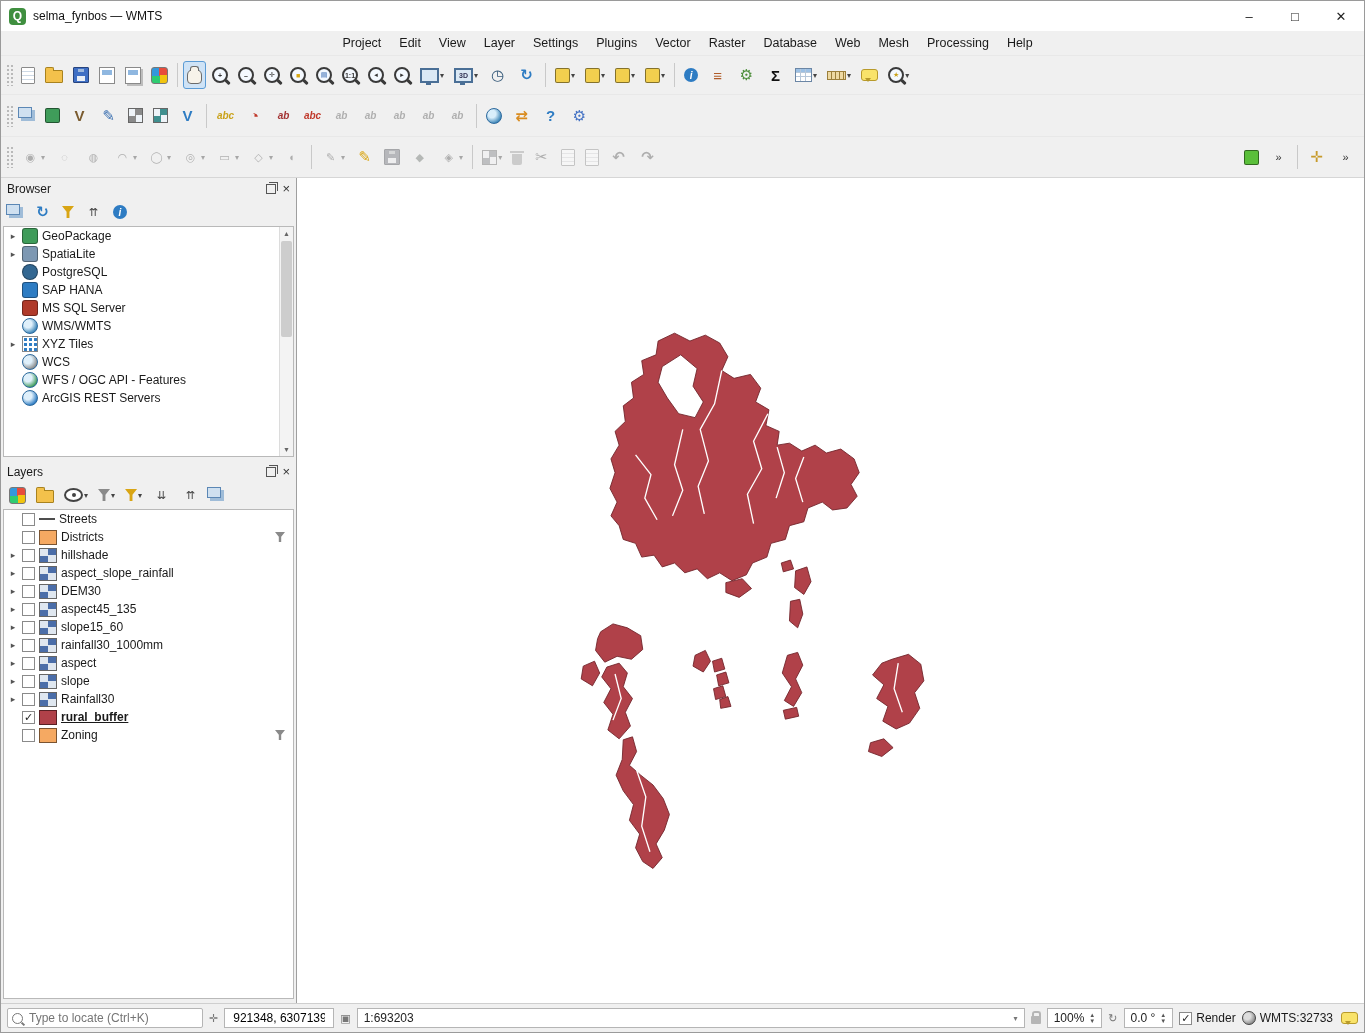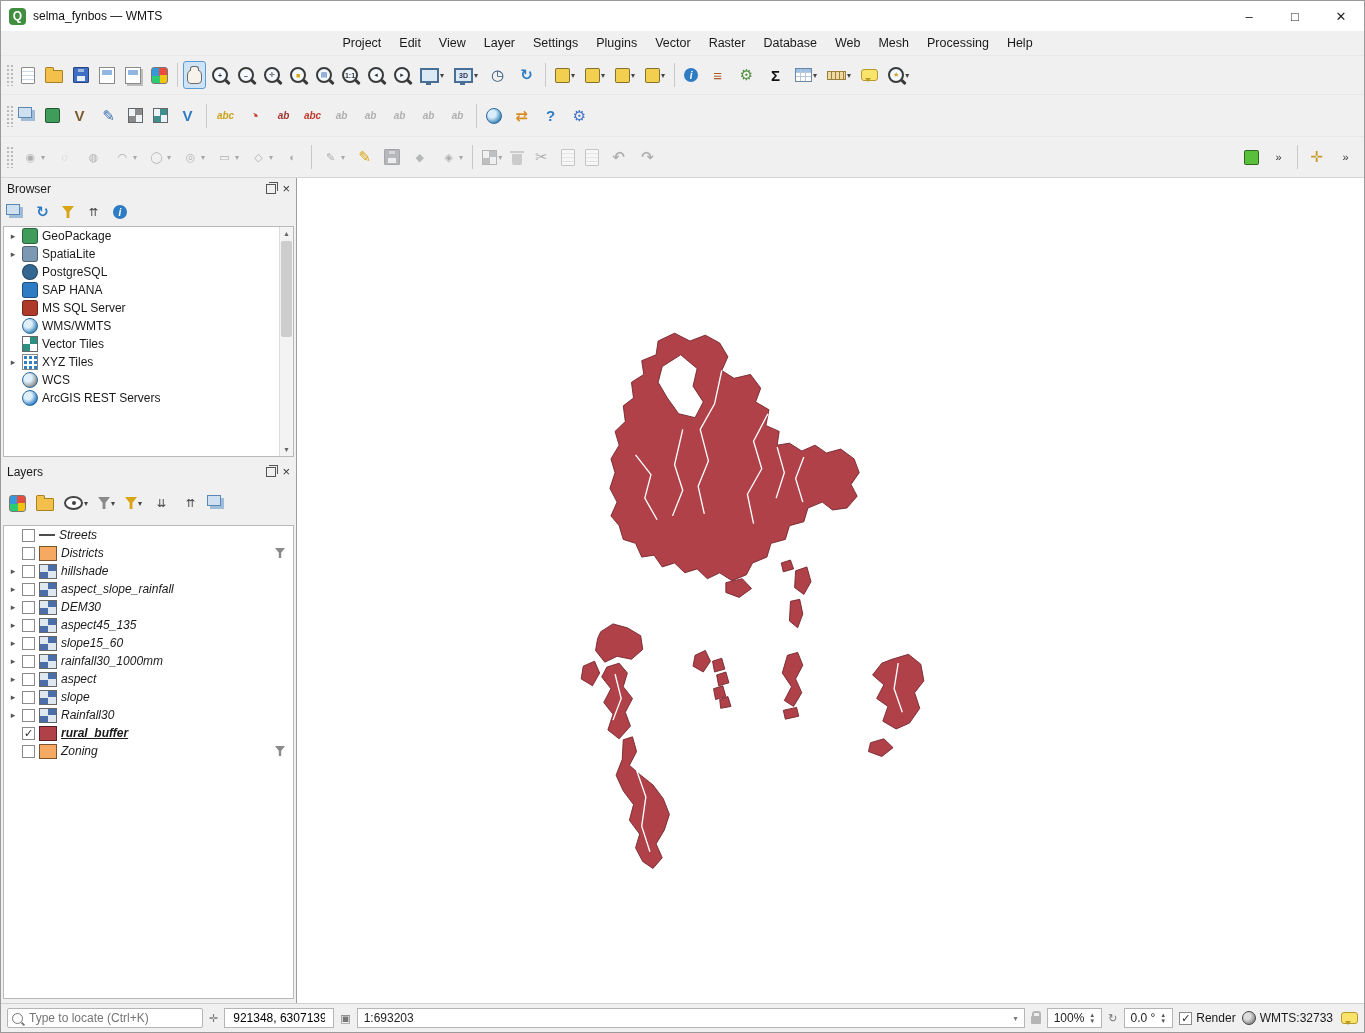--- a/index.html
+++ b/index.html
@@ -82,21 +82,21 @@
   .ic-grid{width:13px;height:13px;border:1px solid #666;
     background:conic-gradient(var(--c,#5e81ac) 0 25%,#eef3f8 0 50%,var(--c,#5e81ac) 0 75%,#eef3f8 0);}
   .ic-trash{width:10px;height:11px;background:#9a9a9a;border-radius:0 0 2px 2px;margin-top:4px;}
   .ic-trash::before{content:"";position:absolute;top:-3px;left:-2px;right:-2px;height:2px;background:#9a9a9a;}
 
   
   .main{flex:1;display:flex;min-height:0;}
   .left-col{width:296px;flex:0 0 auto;display:flex;flex-direction:column;border-right:1px solid #9f9f9f;box-sizing:border-box;background:#f0f0f0;}
   .panel{display:flex;flex-direction:column;min-height:0;}
   .panel.browser{height:283px;flex:0 0 auto;}
-  .panel.layers{flex:1;gap:8px;}
+  .panel.layers{flex:1;}
   .panel-header{height:21px;display:flex;align-items:center;padding:0 6px;font-size:12px;background:#f0f0f0;flex:0 0 auto;}
   .ph-btns{margin-left:auto;display:flex;gap:6px;align-items:center;}
   .ph-float{width:8px;height:8px;border:1px solid #555;position:relative;}
   .ph-float::after{content:"";position:absolute;top:-3px;left:2px;width:8px;height:8px;border-top:1px solid #555;border-right:1px solid #555;}
   .ph-close{font-size:11px;color:#333;line-height:1;}
   .ph-close::before{content:"×";font-size:13px;}
   .pbar{display:flex;align-items:center;gap:2px;padding:1px 4px;flex:0 0 auto;}
   .tree-box{flex:1;margin:1px 2px 4px 2px;background:#fff;border:1px solid #b9b9b9;position:relative;overflow:hidden;}
   .trow,.lrow{display:flex;align-items:center;height:18px;padding-left:4px;gap:4px;}
   .caret{width:10px;font-size:9px;color:#555;text-align:center;flex:0 0 auto;}
@@ -107,21 +107,21 @@
   .bi.grid{border:1px solid #666;background:conic-gradient(var(--c,#5e81ac) 0 25%,#fff 0 50%,var(--c,#5e81ac) 0 75%,#fff 0);}
   .bi.dots{border:1px solid #888;background:#fff radial-gradient(var(--c,#2e7cc3) 1.4px,transparent 1.8px);background-size:5px 5px;}
   .tlabel{font-size:12px;white-space:nowrap;}
   .cb{width:13px;height:13px;border:1px solid #8a8a8a;background:#fff;flex:0 0 auto;display:inline-flex;
     align-items:center;justify-content:center;font-size:11px;color:#222;box-sizing:border-box;}
   .cb.checked::before{content:"✓";font-weight:bold;}
   .sym-line{width:16px;height:0;border-top:2px solid #4d4d4d;flex:0 0 auto;}
   .sym-fill{width:16px;height:13px;background:var(--c,#ccc);border:1px solid rgba(0,0,0,.5);flex:0 0 auto;}
   .sym-raster{width:16px;height:13px;border:1px solid #666;flex:0 0 auto;
     background:conic-gradient(#4b6ea9 0 25%,#dfe7f0 0 50%,#4b6ea9 0 75%,#dfe7f0 0);}
-  .llabel{font-size:12px;font-style:italic;white-space:nowrap;}
+  .llabel{font-size:12px;white-space:nowrap;}
   .llabel.sel{font-weight:bold;text-decoration:underline;}
   .rfunnel{margin-left:auto;margin-right:8px;width:10px;height:10px;background:#8a8a8a;
     clip-path:polygon(0 0,100% 0,62% 48%,62% 100%,38% 100%,38% 48%);flex:0 0 auto;}
 
   
   .vscroll{position:absolute;top:0;right:0;width:13px;bottom:0;background:#f3f3f3;border-left:1px solid #dcdcdc;}
   .vs-arrow{height:13px;display:flex;align-items:center;justify-content:center;font-size:7px;color:#666;}
   .vs-thumb{position:absolute;top:14px;left:1px;right:1px;height:42%;background:#cdcdcd;border-radius:2px;}
   .vs-arrow.down{position:absolute;bottom:0;left:0;right:0;}
 
@@ -504,33 +504,33 @@
                 <span class="caret"></span>
                 <span class="bi sq" style="--c: #b03a2a;"></span>
                 <span class="tlabel">MS SQL Server</span>
               </div>
               <div class="trow">
                 <span class="caret"></span>
                 <span class="bi globe" style="--c: #3d86b8;"></span>
                 <span class="tlabel">WMS/WMTS</span>
               </div>
               <div class="trow">
-                <span class="caret"></span>
-                <span class="bi grid" style="--c: #2e8f83;"></span>
-                <span class="tlabel">Vector Tiles</span>
-              </div>
-              <div class="trow">
                 <span class="caret">▸</span>
                 <span class="bi dots" style="--c: #2e7cc3;"></span>
                 <span class="tlabel">XYZ Tiles</span>
               </div>
               <div class="trow">
                 <span class="caret"></span>
                 <span class="bi globe" style="--c: #8a8a8a;"></span>
                 <span class="tlabel">WCS</span>
+              </div>
+              <div class="trow">
+                <span class="caret"></span>
+                <span class="bi globe" style="--c: #3f9c5a;"></span>
+                <span class="tlabel">WFS / OGC API - Features</span>
               </div>
               <div class="trow">
                 <span class="caret"></span>
                 <span class="bi globe" style="--c: #2e7cc3;"></span>
                 <span class="tlabel">ArcGIS REST Servers</span>
               </div>
             </div>
           <div class="vscroll">
             <div class="vs-arrow">▲</div>
             <div class="vs-thumb"></div>

